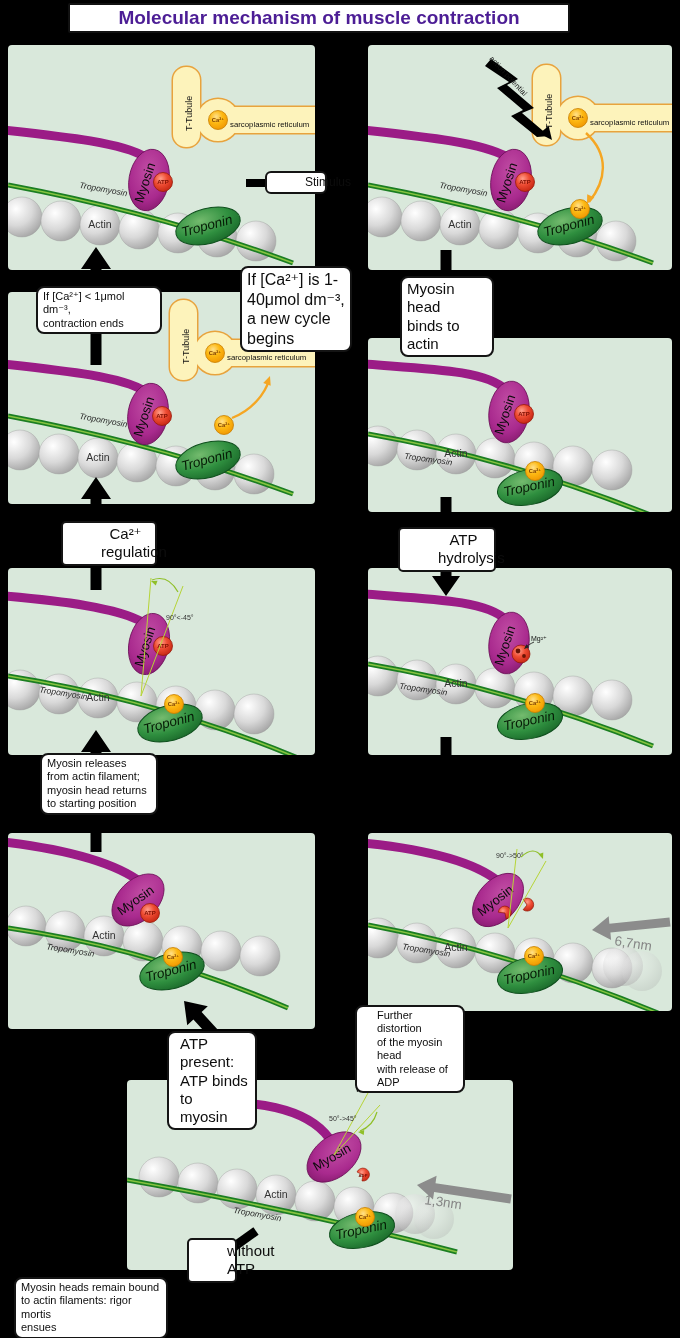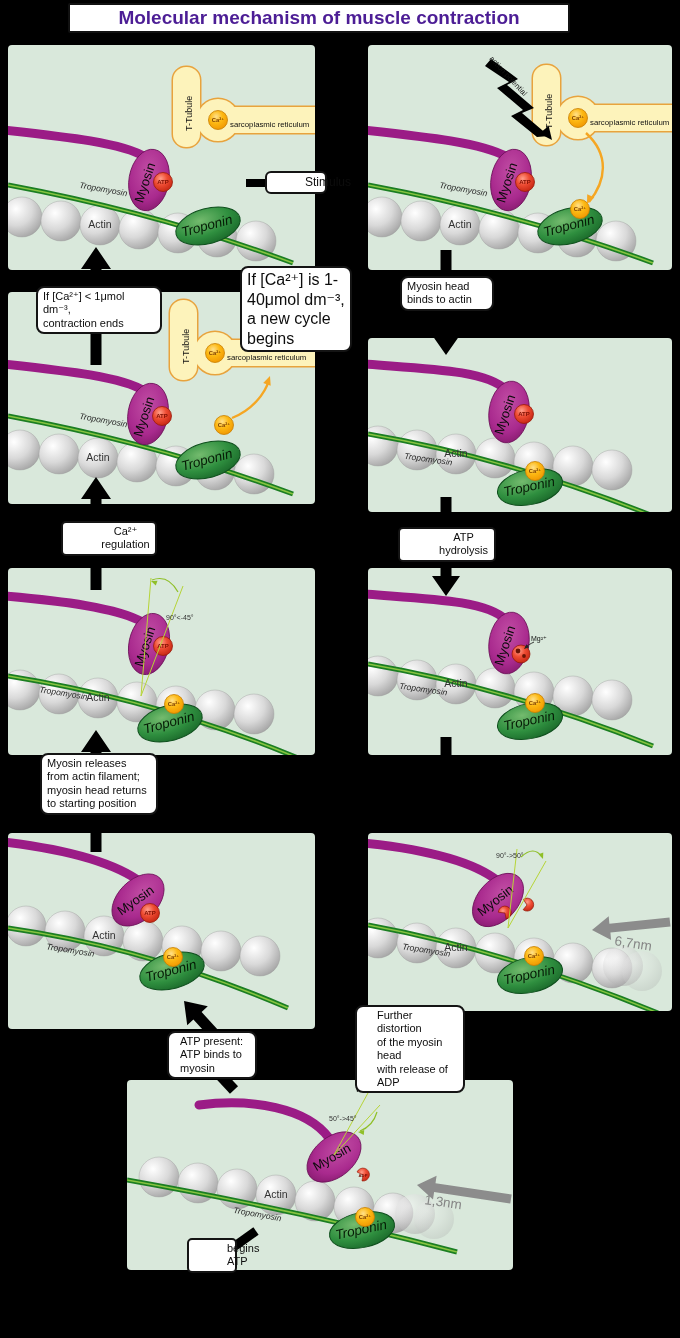--- a/index.html
+++ b/index.html
@@ -4,21 +4,21 @@
 <style>
   html,body{margin:0;padding:0;background:#000;}
   #page{position:relative;width:680px;height:1338px;background:#000;overflow:hidden;
         font-family:"Liberation Sans","DejaVu Sans",sans-serif;}
   .panel{position:absolute;border-radius:4px;overflow:hidden;z-index:10;}
   #overlay{position:absolute;left:0;top:0;z-index:20;pointer-events:none;}
   #title-box{position:absolute;left:68px;top:3px;width:502px;height:30px;background:#fff;
         border:2px solid #111;border-radius:2px;box-sizing:border-box;display:flex;
         align-items:center;justify-content:center;font-size:19px;font-weight:bold;color:#4c1d95;z-index:30;}
   .lbox{position:absolute;background:#fff;border:2px solid #141414;border-radius:8px;
-        padding:2px 5px;font-size:11px;line-height:1.22;color:#0d0d0d;white-space:pre-line;
+        padding:2px 5px;font-size:15px;line-height:1.22;color:#0d0d0d;white-space:pre-line;
         z-index:30;box-sizing:border-box;}
   .lbox.center{text-align:center;padding-left:38px;}
   svg text{user-select:none;}
 </style>
 </head>
 <body>
 
 <div id="page">
 
   <div id="title-box">Molecular mechanism of muscle contraction</div>
@@ -566,15 +566,18 @@
   <div class="lbox" style="left:40px;top:753px;width:118px;font-size:11px;">Myosin releases
 from actin filament;
 myosin head returns
 to starting position</div>
   <div class="lbox" style="left:167px;top:1031px;width:90px;padding-left:11px;">ATP present:
 ATP binds to
 myosin</div>
   <div class="lbox" style="left:355px;top:1005px;width:110px;font-size:11px;padding-left:20px;">Further distortion
 of the myosin head
 with release of ADP</div>
-  <div class="lbox center" style="left:187px;top:1238px;width:50px;border-radius:5px;">begins
+  <div class="lbox center" style="left:187px;top:1238px;width:50px;border-radius:5px;">without
 ATP</div>
+  <div class="lbox" style="left:14px;top:1277px;width:154px;font-size:11px;">Myosin heads remain bound
+to actin filaments: rigor mortis
+ensues</div>
 </div>
 
 </body></html>

